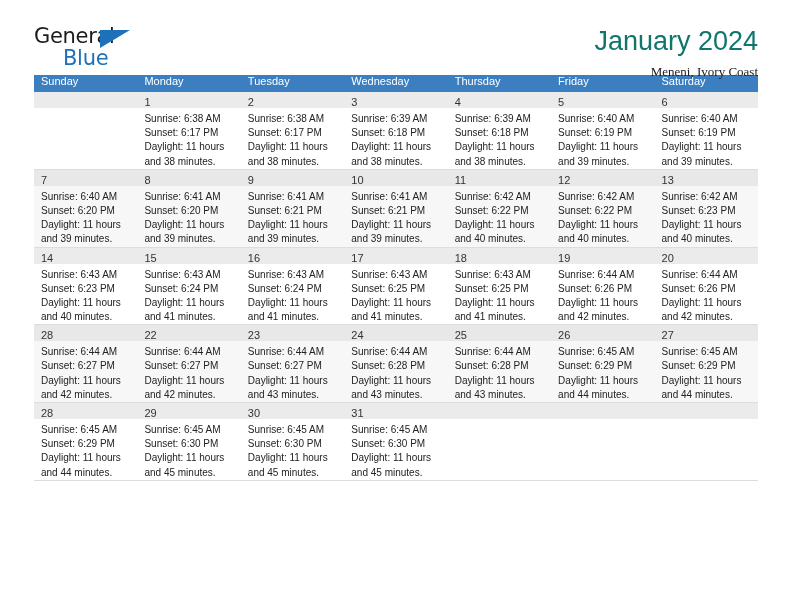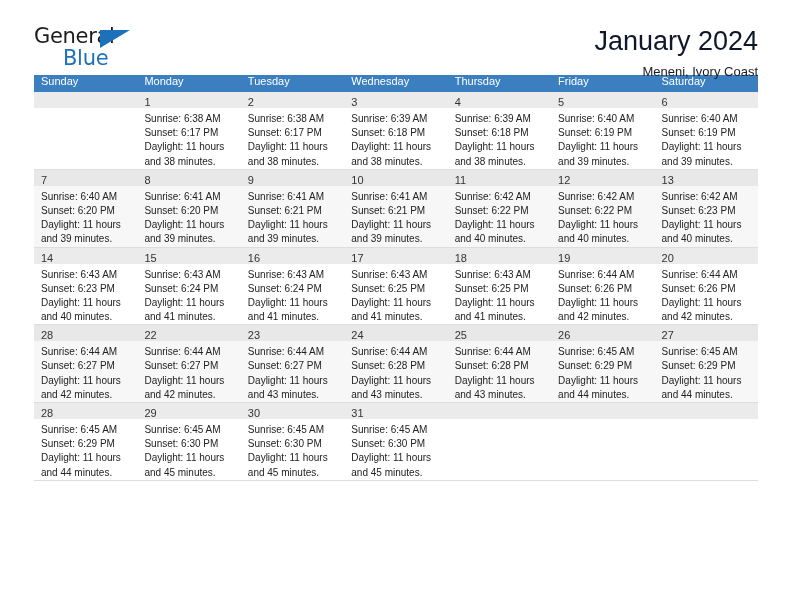--- a/index.html
+++ b/index.html
@@ -65,30 +65,31 @@
     letter-spacing: -0.3px;
     color: #1d71b8;
     font-family: "DejaVu Sans", sans-serif;
   }
   .title-block {
     text-align: right;
     padding-top: 0px;
   }
   .cal-title {
     font-size: 27px;
-    color: #0f172a;
+    color: #0f766e;
     line-height: 1.15;
     font-weight: normal;
     margin: 0;
   }
   .cal-subtitle {
     font-size: 13px;
     color: #1b1b1b;
     margin-top: 7px;
     line-height: 1.2;
+    font-family: Liberation Serif, serif;
   }
 
   
   table.calendar {
     width: 724px;
     border-collapse: collapse;
     table-layout: fixed;
     margin-top: 3px;
   }
   table.calendar th {

